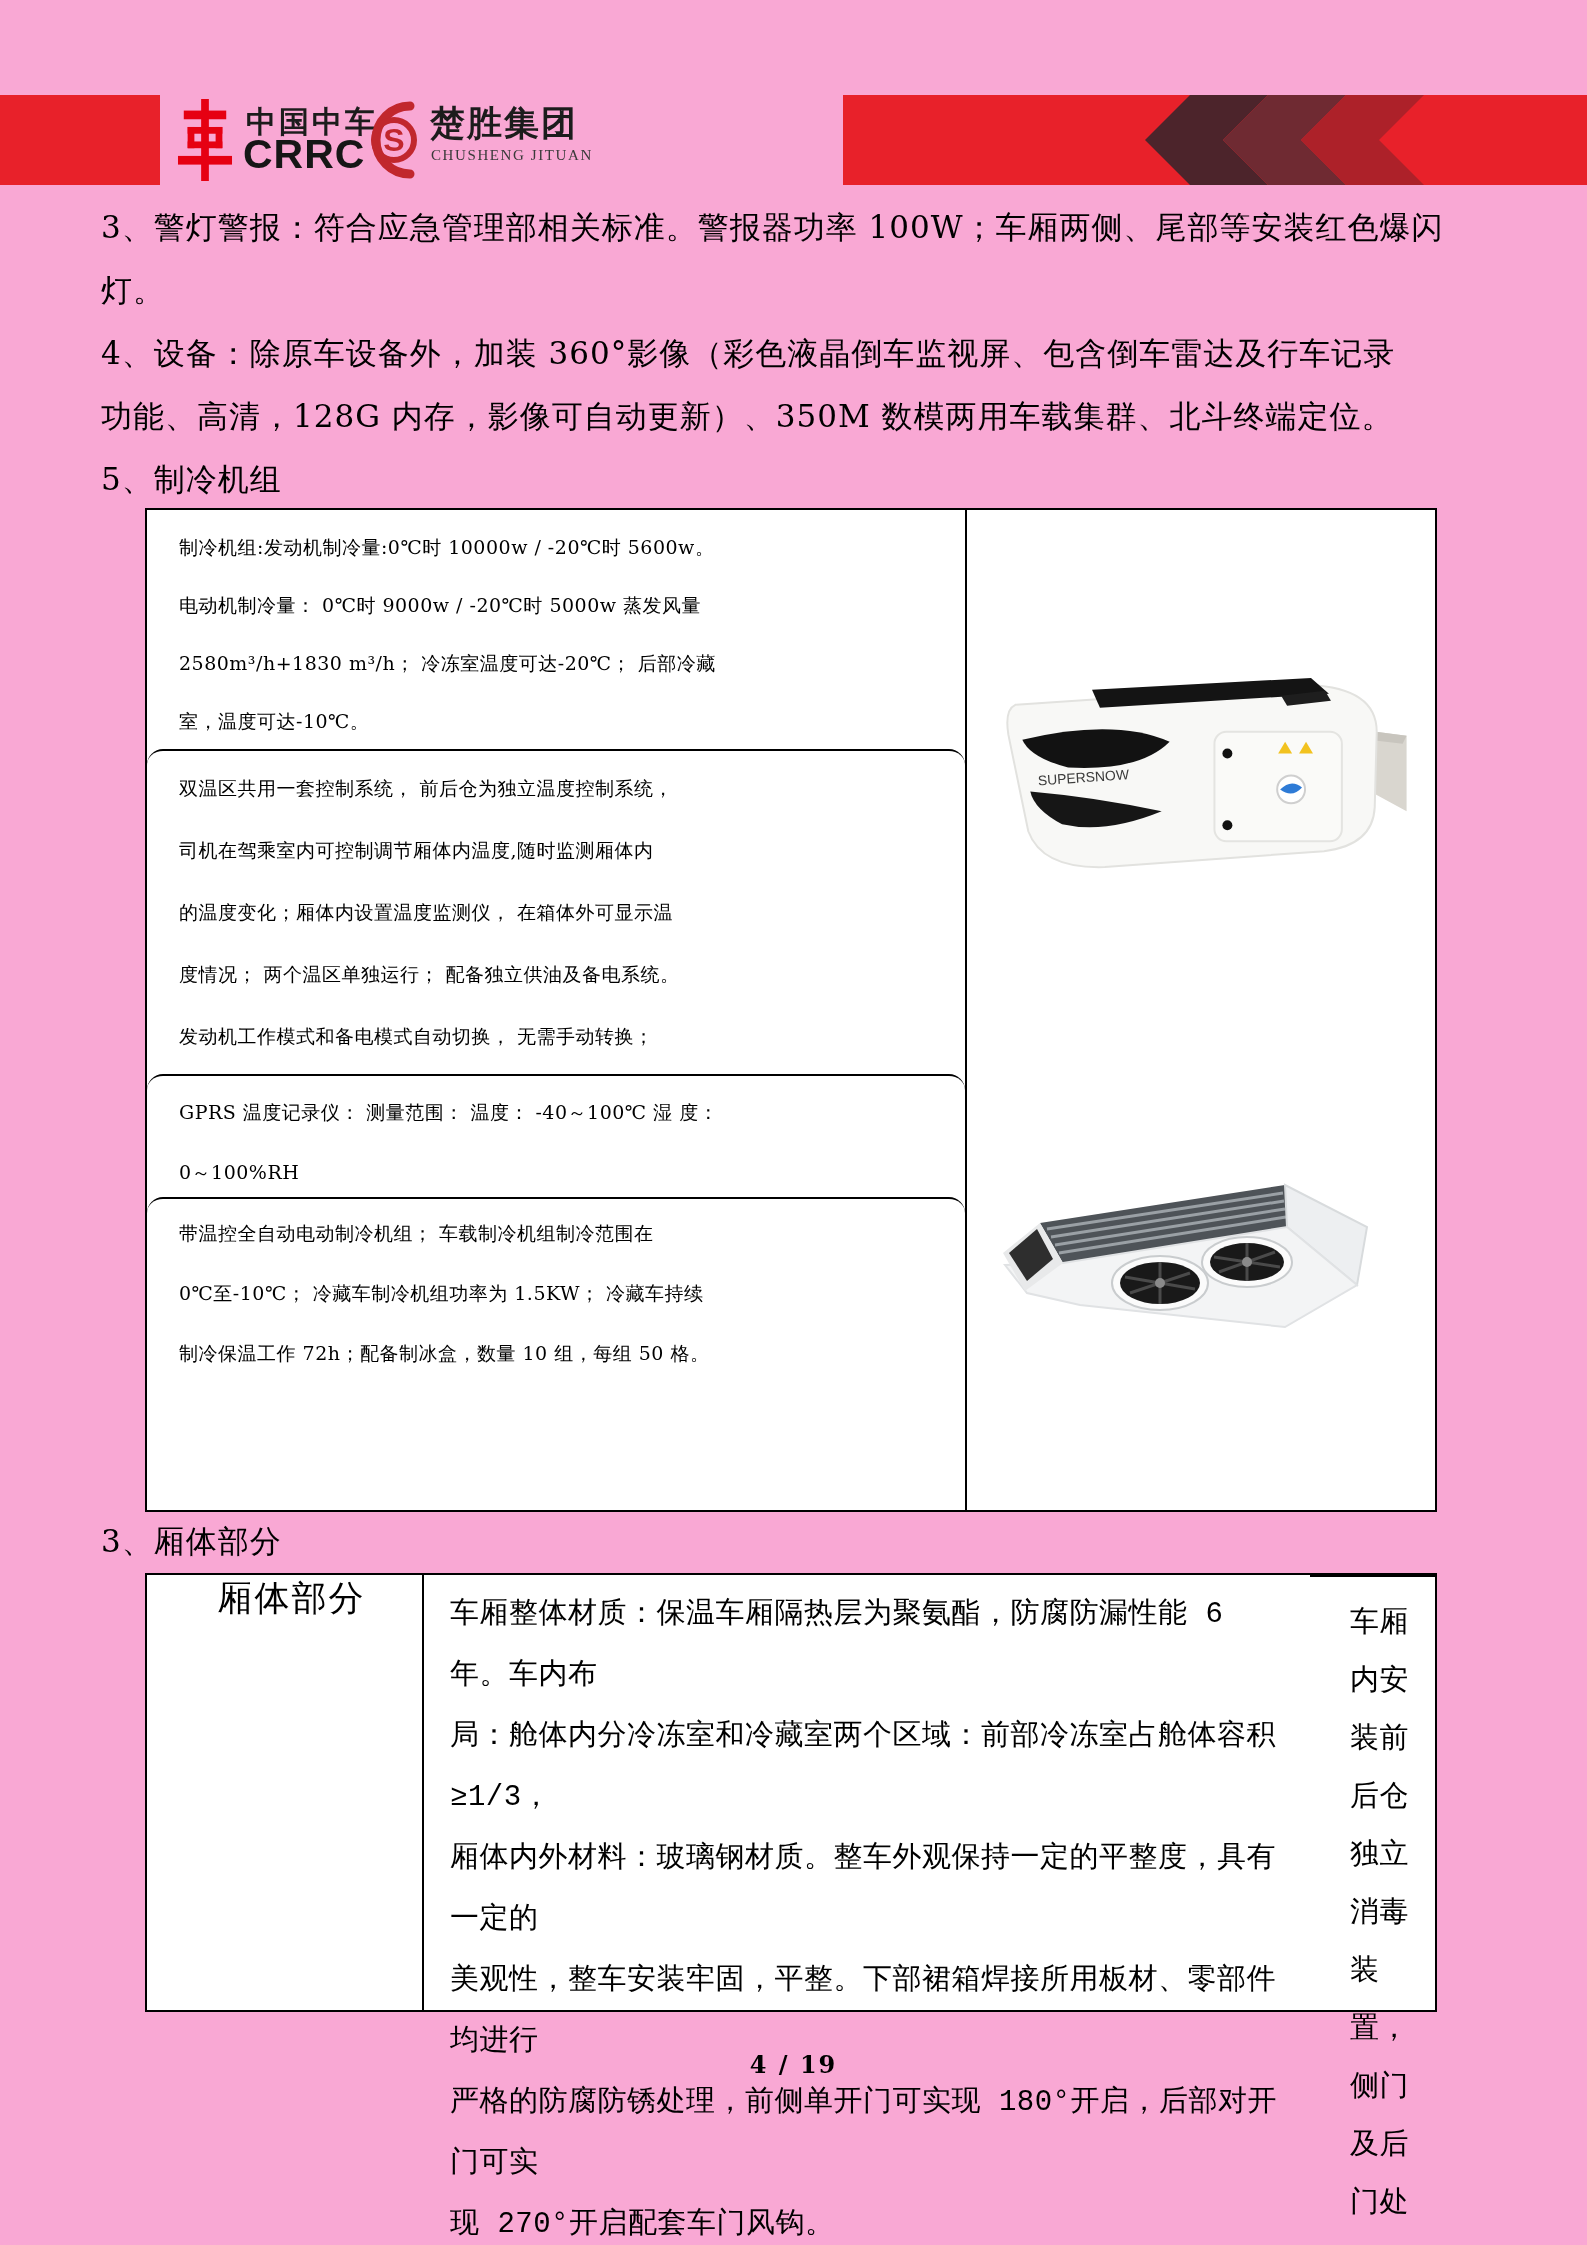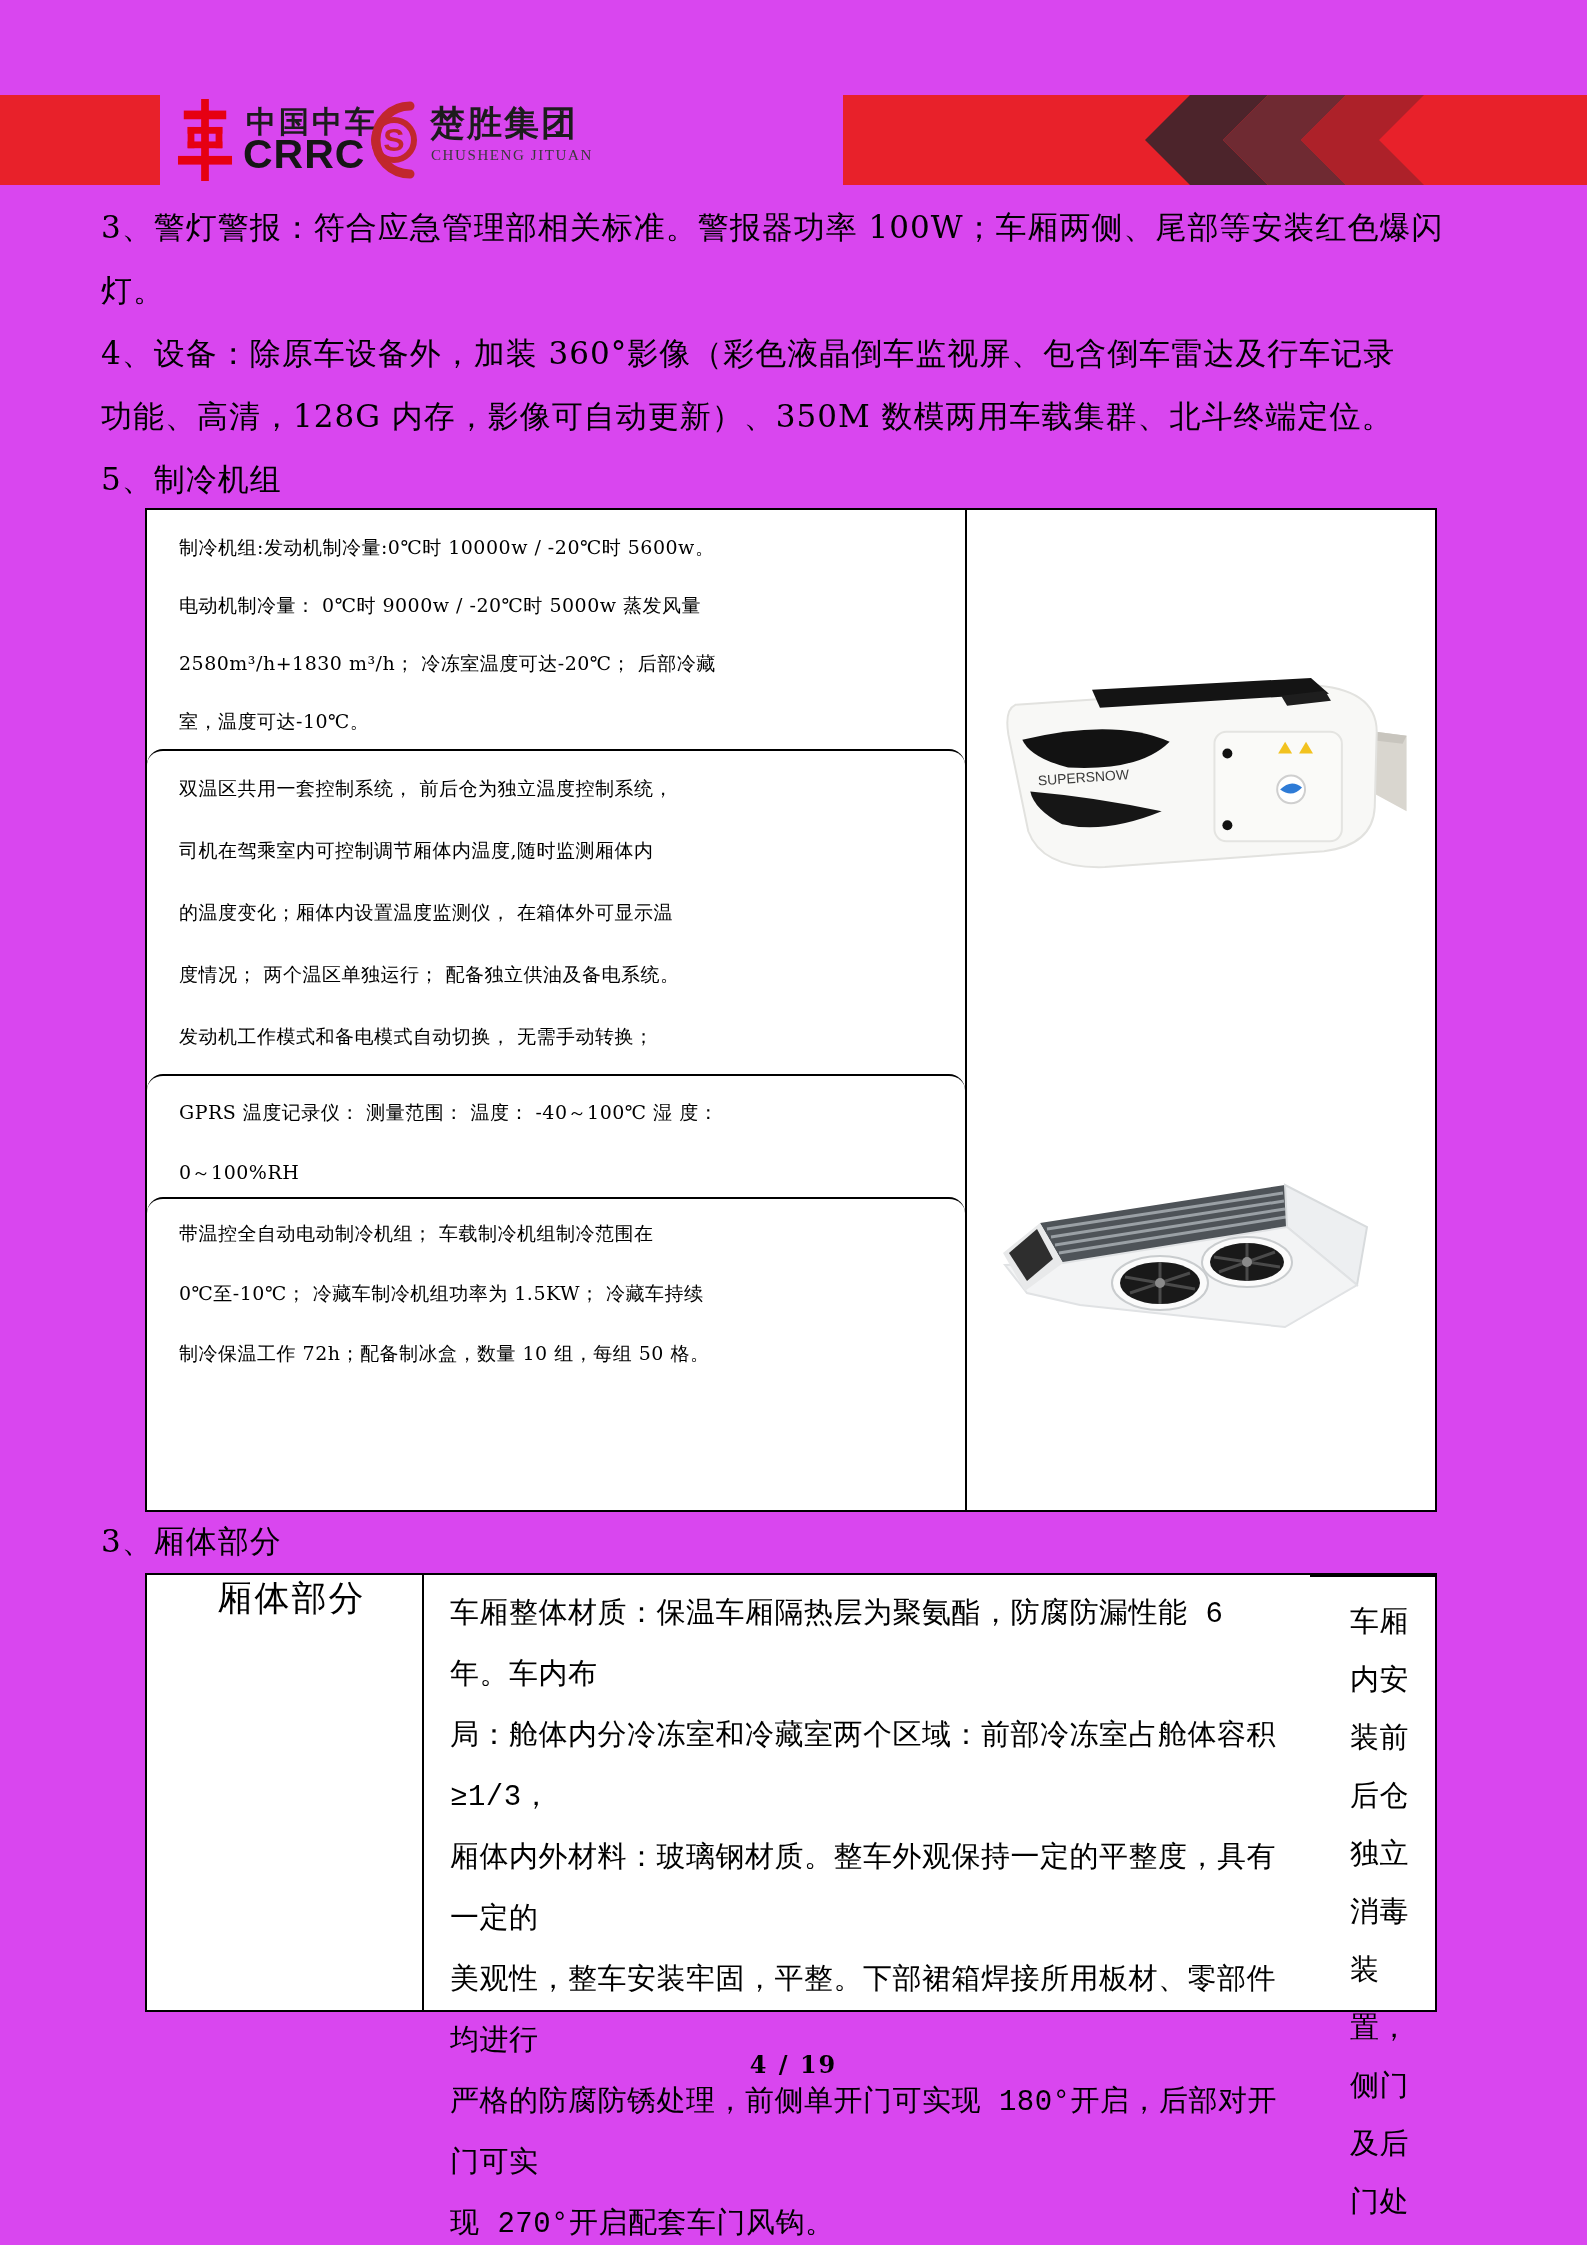--- a/index.html
+++ b/index.html
@@ -1,17 +1,17 @@
 <!DOCTYPE html>
 <html><head>
 <meta charset="utf-8">
 <style>
   html,body{margin:0;padding:0;background:#888;}
   .page{
-    position:relative;width:1587px;height:2245px;margin:0 auto;background:#d946ef;
+    position:relative;width:1587px;height:2245px;margin:0 auto;background:#f9a8d4;
     font-family:"DejaVu Serif","Liberation Serif",serif;color:#000;overflow:hidden;
   }
   
   .hdr-red-left{position:absolute;left:0;top:95px;width:160px;height:90px;background:#E8212A;}
   .crrc-mark{position:absolute;left:176px;top:99px;width:58px;height:82px;}
   .crrc-cn{position:absolute;left:246px;top:102px;font-size:30px;font-weight:bold;letter-spacing:3px;color:#1c1c1c;}
   .crrc-en{position:absolute;left:243px;top:131px;font-size:41px;font-weight:bold;font-family:"Liberation Sans",sans-serif;letter-spacing:1px;color:#161616;}
   .cs-mark{position:absolute;left:360px;top:100px;width:62px;height:80px;}
   .cs-cn{position:absolute;left:430px;top:100px;font-size:35px;font-weight:bold;letter-spacing:2px;color:#1c1c1c;}
   .cs-en{position:absolute;left:431px;top:147px;font-size:15px;font-family:Liberation Serif, serif;letter-spacing:1.6px;color:#3a3a3a;}

